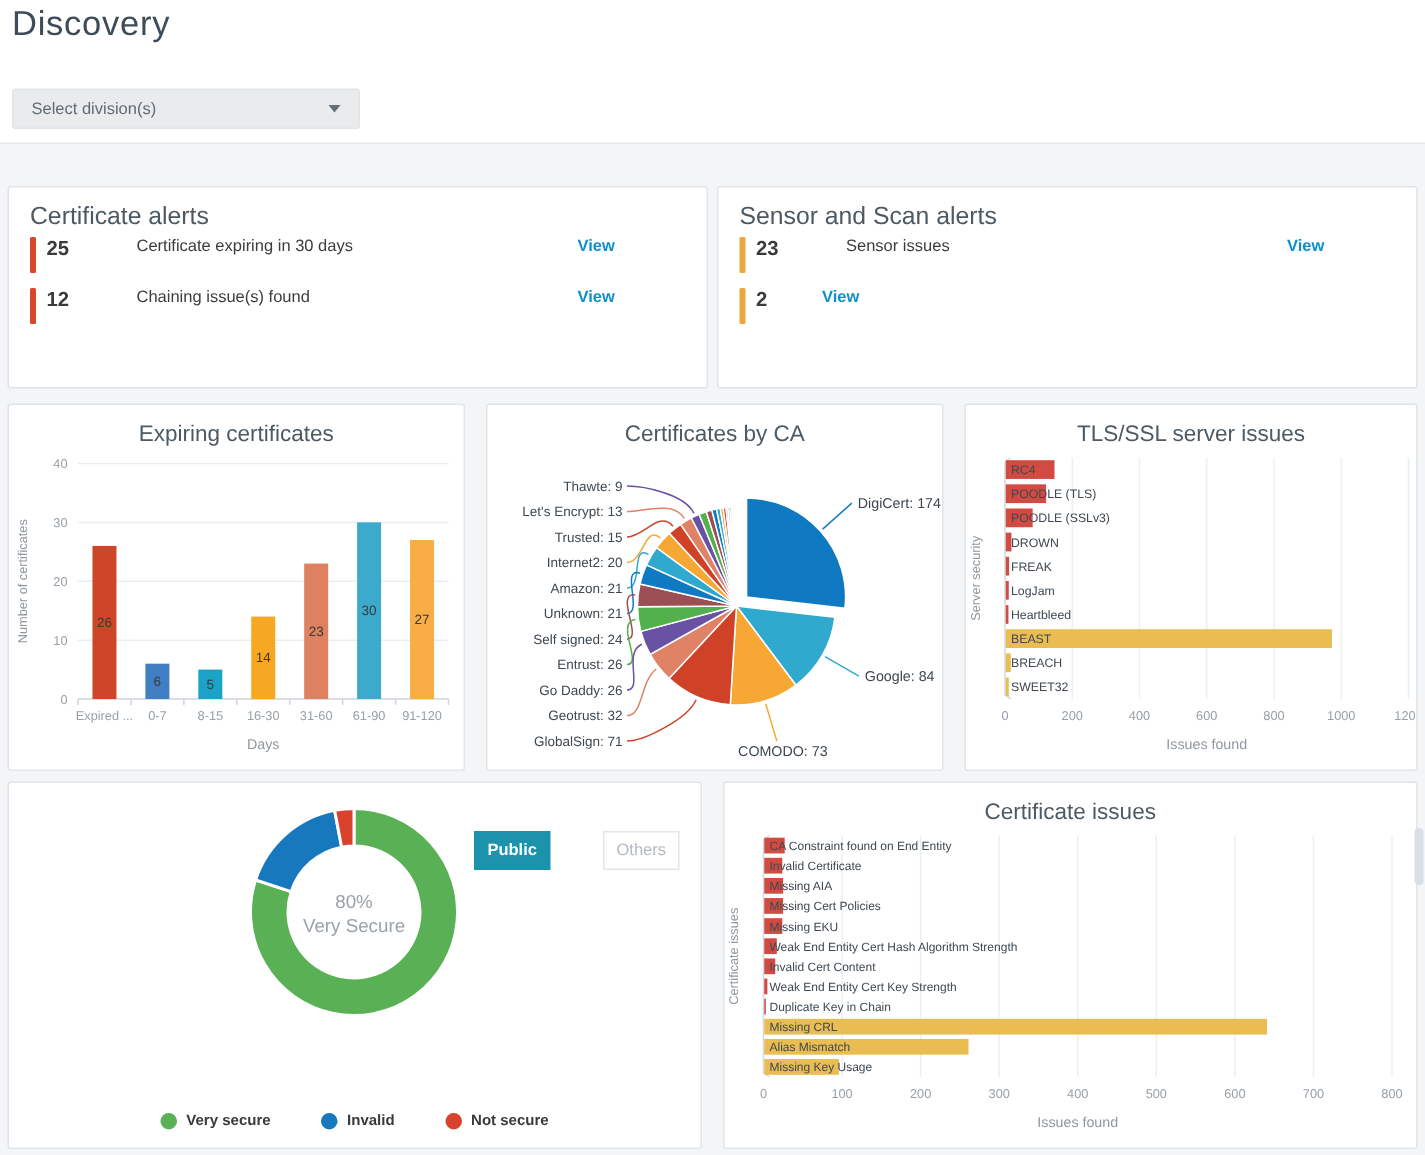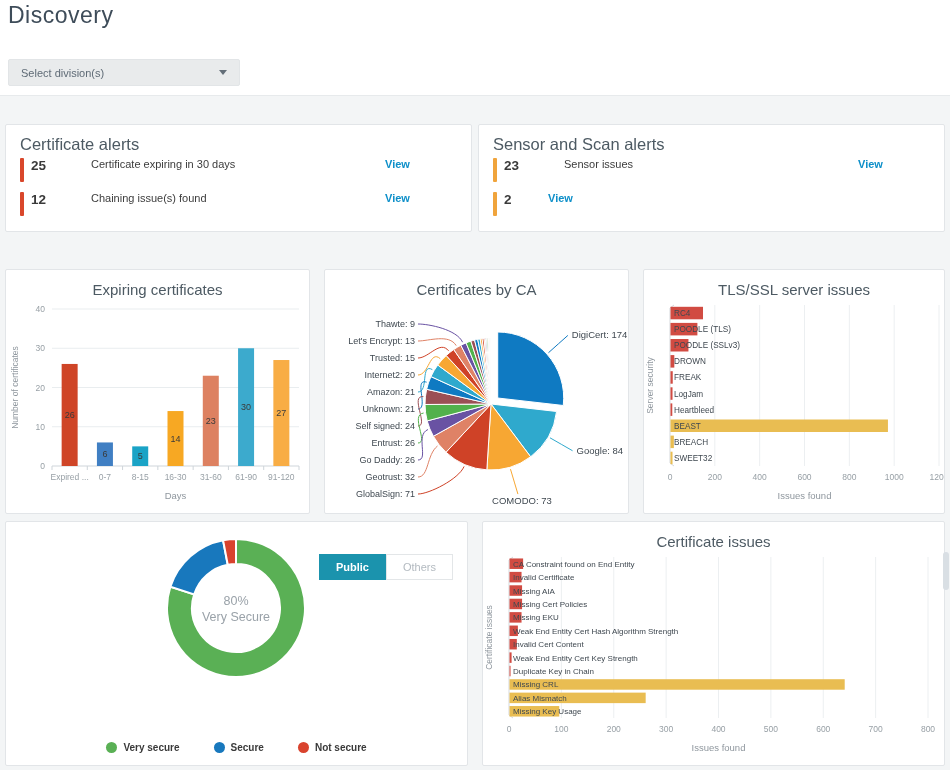--- a/index.html
+++ b/index.html
@@ -13,36 +13,36 @@
   h1.page-title { position:absolute; top:2px; left:8px; font-size:23px; font-weight:300; color:#3e4c59; letter-spacing:.5px; }
   .division-select {
     position:absolute; top:59px; left:8px; width:232px; height:27px;
     background:#e9ebec; border:1px solid #e2e5e7; border-radius:2px;
     display:flex; align-items:center; justify-content:space-between;
     padding:0 12px; cursor:pointer; font-size:11px; color:#5f6b76;
   }
   .caret { width:0; height:0; border-left:4px solid transparent; border-right:4px solid transparent; border-top:5px solid #636e78; }
   
   .band { position:absolute; top:95px; left:0; right:0; bottom:0; background:#f3f5f6; border-top:1px solid #e7eaec; }
-  .row1 { position:absolute; top:28px; left:5px; right:5px; height:108px; display:grid; grid-template-columns:1fr 1fr; gap:6px; }
+  .row1 { position:absolute; top:28px; left:5px; right:5px; height:135px; display:grid; grid-template-columns:1fr 1fr; gap:6px; }
   .row2 { position:absolute; top:173px; left:5px; right:5px; height:245px; display:grid; grid-template-columns:305px 305px 1fr; gap:14px; }
   .row3 { position:absolute; top:425px; left:5px; right:5px; height:245px; display:grid; grid-template-columns:1fr 1fr; gap:14px; }
   .panel { background:#fff; border:1px solid #e2e5e8; border-radius:2px; position:relative; overflow:hidden; }
   .panel h2.left-title { margin:10px 14px 4px; font-size:16.5px; font-weight:400; color:#4d5a63; }
   .panel h2.chart-title { margin:11px 10px 3px; font-size:15px; font-weight:400; color:#4d5a63; text-align:center; white-space:nowrap; }
   
   .alert-row { display:flex; height:30px; margin:4px 14px; }
   .alert-accent { width:4px; height:24px; margin-right:7px; border-radius:1px; }
   .alert-count { width:44px; font-size:13.5px; font-weight:bold; color:#3a3a3a; }
   .alert-label { flex:1; font-size:11px; color:#3c3c3c; padding-left:16px; }
   .alert-view { width:72px; font-size:11px; font-weight:bold; text-decoration:none; cursor:pointer; }
   svg text { font-family:"Liberation Sans", sans-serif; }
   
   .toggle { position:absolute; top:32px; right:14px; display:flex; }
-  .tbtn { font-family:"Liberation Sans", sans-serif; font-size:11px; padding:6px 16px; border:1px solid #e3e6e8; background:#fff; color:#b3bac0; cursor:pointer; }
+  .tbtn { font-family:"Liberation Sans", sans-serif; font-size:11px; padding:6px 8px; border:1px solid #e3e6e8; background:#fff; color:#b3bac0; cursor:pointer;margin-left:35px; }
   .tbtn.active { color:#fff; font-weight:bold; border-color:transparent; }
   .legend { position:absolute; bottom:12px; left:0; right:0; display:flex; justify-content:center; gap:34px; }
   .legend-item { display:flex; align-items:center; gap:6px; cursor:pointer; }
   .legend-dot { width:11px; height:11px; border-radius:50%; display:inline-block; }
   .legend-label { font-size:10px; font-weight:bold; color:#3a3a3a; }
   
   .scroll-thumb { position:absolute; right:1px; top:552px; width:6px; height:38px; background:#d9dfe4; border-radius:3px; }
 </style>
 </head>
 <body>
@@ -253,21 +253,21 @@
           <text x="230" y="83" text-anchor="middle" font-size="12.5" fill="#9aa2a9">80%</text>
           <text x="230" y="99" text-anchor="middle" font-size="12.5" fill="#9aa2a9">Very Secure</text>
         </svg>
       <div class="legend">
         <span class="legend-item">
           <i class="legend-dot" style="background: rgb(90, 176, 85);"></i>
           <span class="legend-label">Very secure</span>
         </span>
         <span class="legend-item">
           <i class="legend-dot" style="background: rgb(24, 120, 189);"></i>
-          <span class="legend-label">Secure</span>
+          <span class="legend-label">Invalid</span>
         </span>
         <span class="legend-item">
           <i class="legend-dot" style="background: rgb(217, 67, 46);"></i>
           <span class="legend-label">Not secure</span>
         </span>
       </div>
     </section>
     <section class="panel">
       <h2 class="chart-title">Certificate issues</h2>
       <svg width="461" height="205">

